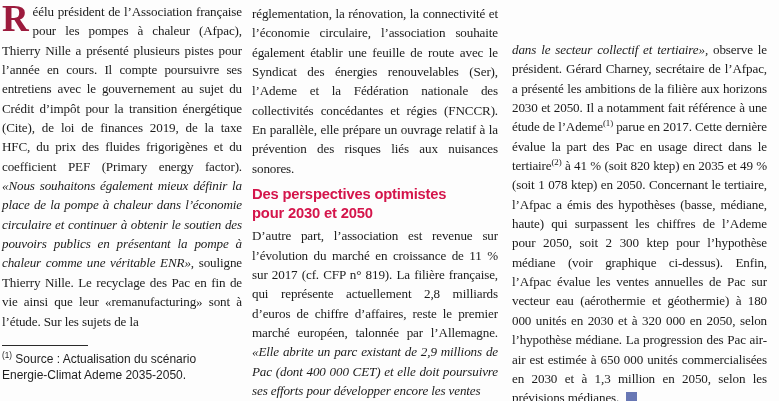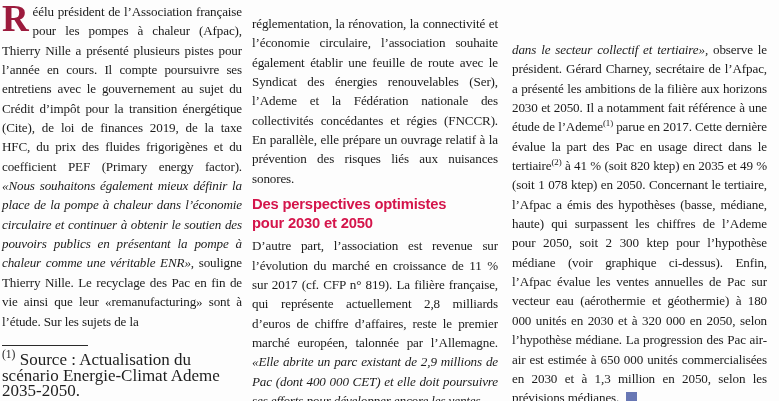--- a/index.html
+++ b/index.html
@@ -27,21 +27,21 @@
     align-items: flex-start;
   }
 
   
   .col {
     box-sizing: border-box;
     position: relative;
     height: 401px;
   }
   .col-1 { width: 248px; padding: 2px 6px 0 2px; }
-  .col-2 { width: 258px; padding: 14px 8px 0 4px; }
+  .col-2 { width: 258px; padding: 4px 8px 0 4px; }
   .col-3 { width: 273px; padding: 8px 12px 0 6px; margin-top: 32px; }
 
   
   .body-text {
     font-family: "Liberation Serif", "DejaVu Serif", serif;
     font-size: 13.1px;
     line-height: 19.35px;
     text-align: justify;
     text-justify: inter-word;
     hyphens: manual;
@@ -84,22 +84,22 @@
   .fn-wrap {
     margin-top: 14px;
   }
   .fn-rule {
     width: 86px;
     height: 1.6px;
     background: #2a2a2a;
     margin: 0 0 6px 0;
   }
   .footnote {
-    font-family: Liberation Serif, serif;
-    font-size: 17px;
+    font-family: Liberation Sans, sans-serif;
+    font-size: 12px;
     line-height: 15.2px;
     color: #1e1e1e;
     margin: 0 0 3px 0;
     text-align: left;
   }
   sup {
     font-size: 0.68em;
     vertical-align: super;
     line-height: 0;
   }

